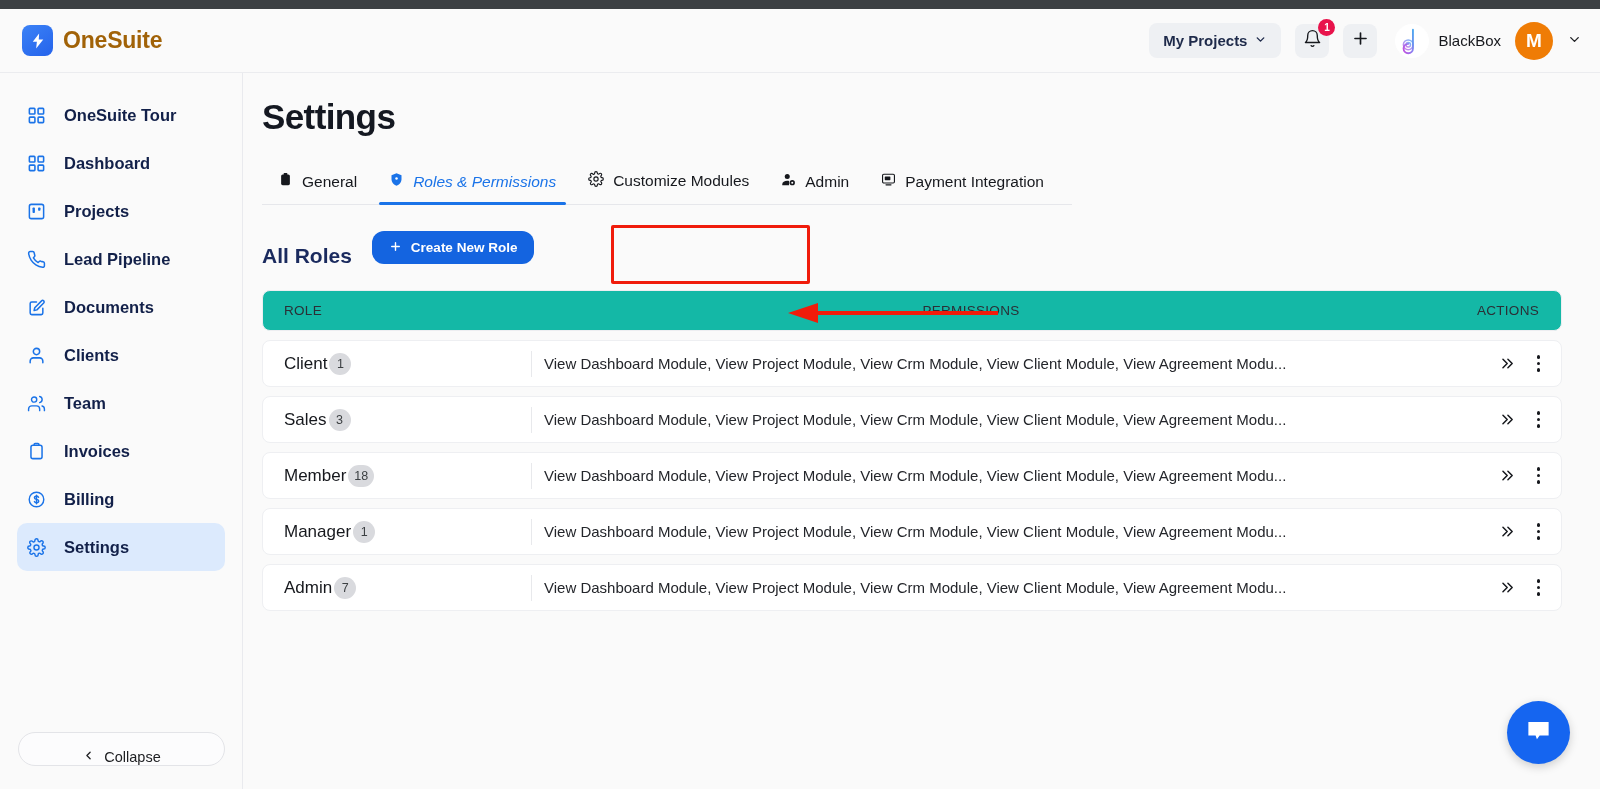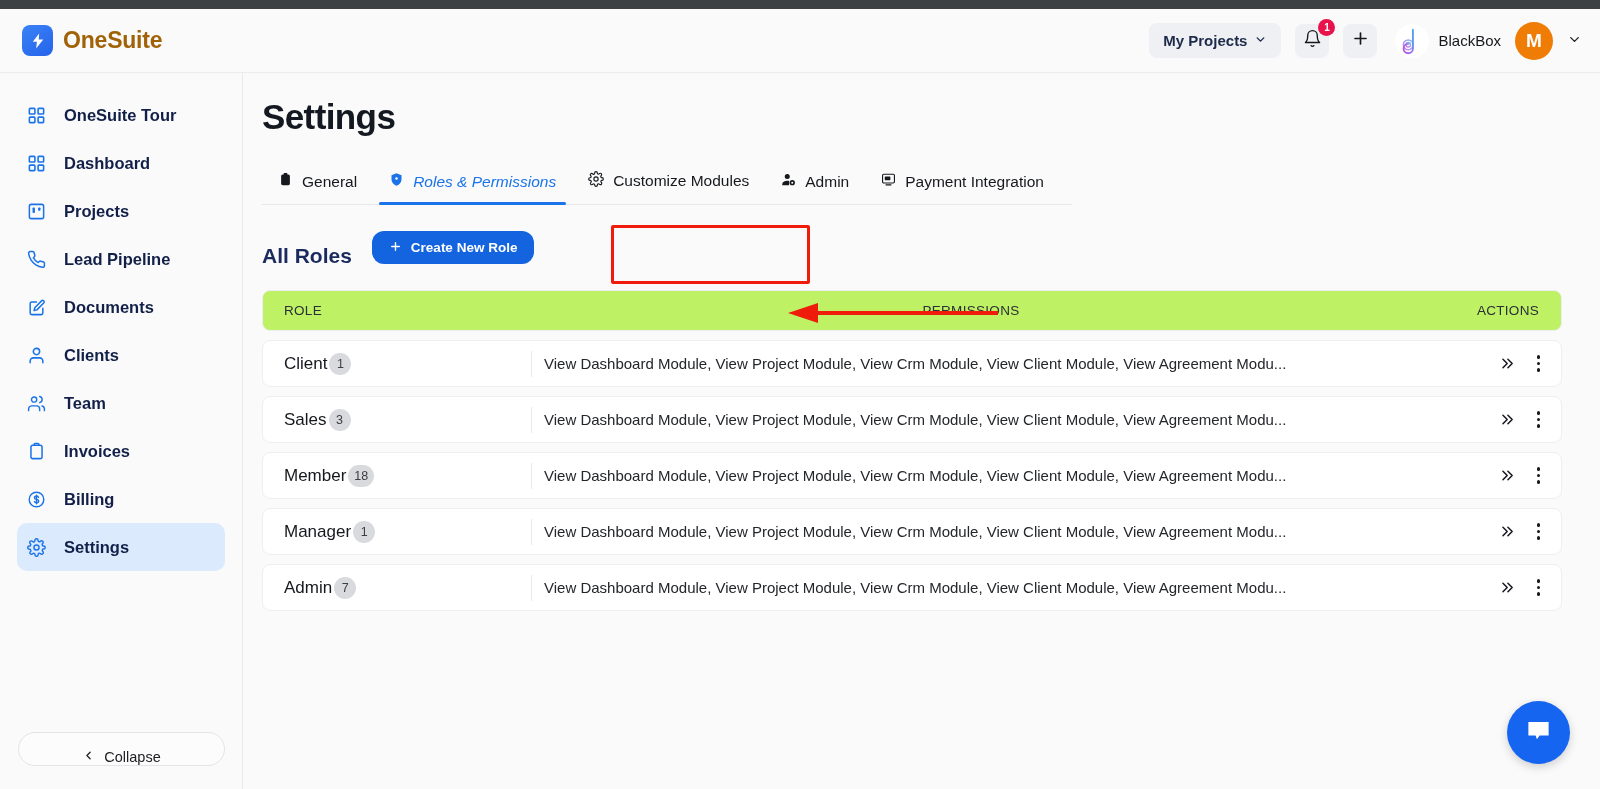--- a/index.html
+++ b/index.html
@@ -142,21 +142,21 @@
   .create-btn {
     background: #1464e0; color: #fff;
     border: none; border-radius: 12px;
     height: 33px; padding: 0 17px;
     display: flex; align-items: center; gap: 9px;
     font-size: 13.5px; font-weight: 700; cursor: pointer;
     font-family: "Liberation Sans", sans-serif;
   }
   .table-wrap { margin: 22px 0 0 19px; width: 1300px; }
   .t-head {
-    height: 41px; background: #bef264;
+    height: 41px; background: #14b8a6;
     border: 1px solid #edeef1; border-radius: 8px;
     display: flex; align-items: center;
     font-size: 13.5px; color: #2b2f36; letter-spacing: 0.3px; justify-content: space-between;
   }
   .col-role { width: 268px; padding-left: 21px; }
   .col-perm-head { flex: 1; text-align: center; }
   .col-act { width: 150px; text-align: right; padding-right: 22px; }
   .t-row {
     height: 47px; margin-top: 9px; background: #ffffff;
     border: 1px solid #eeeff2; border-radius: 8px;

